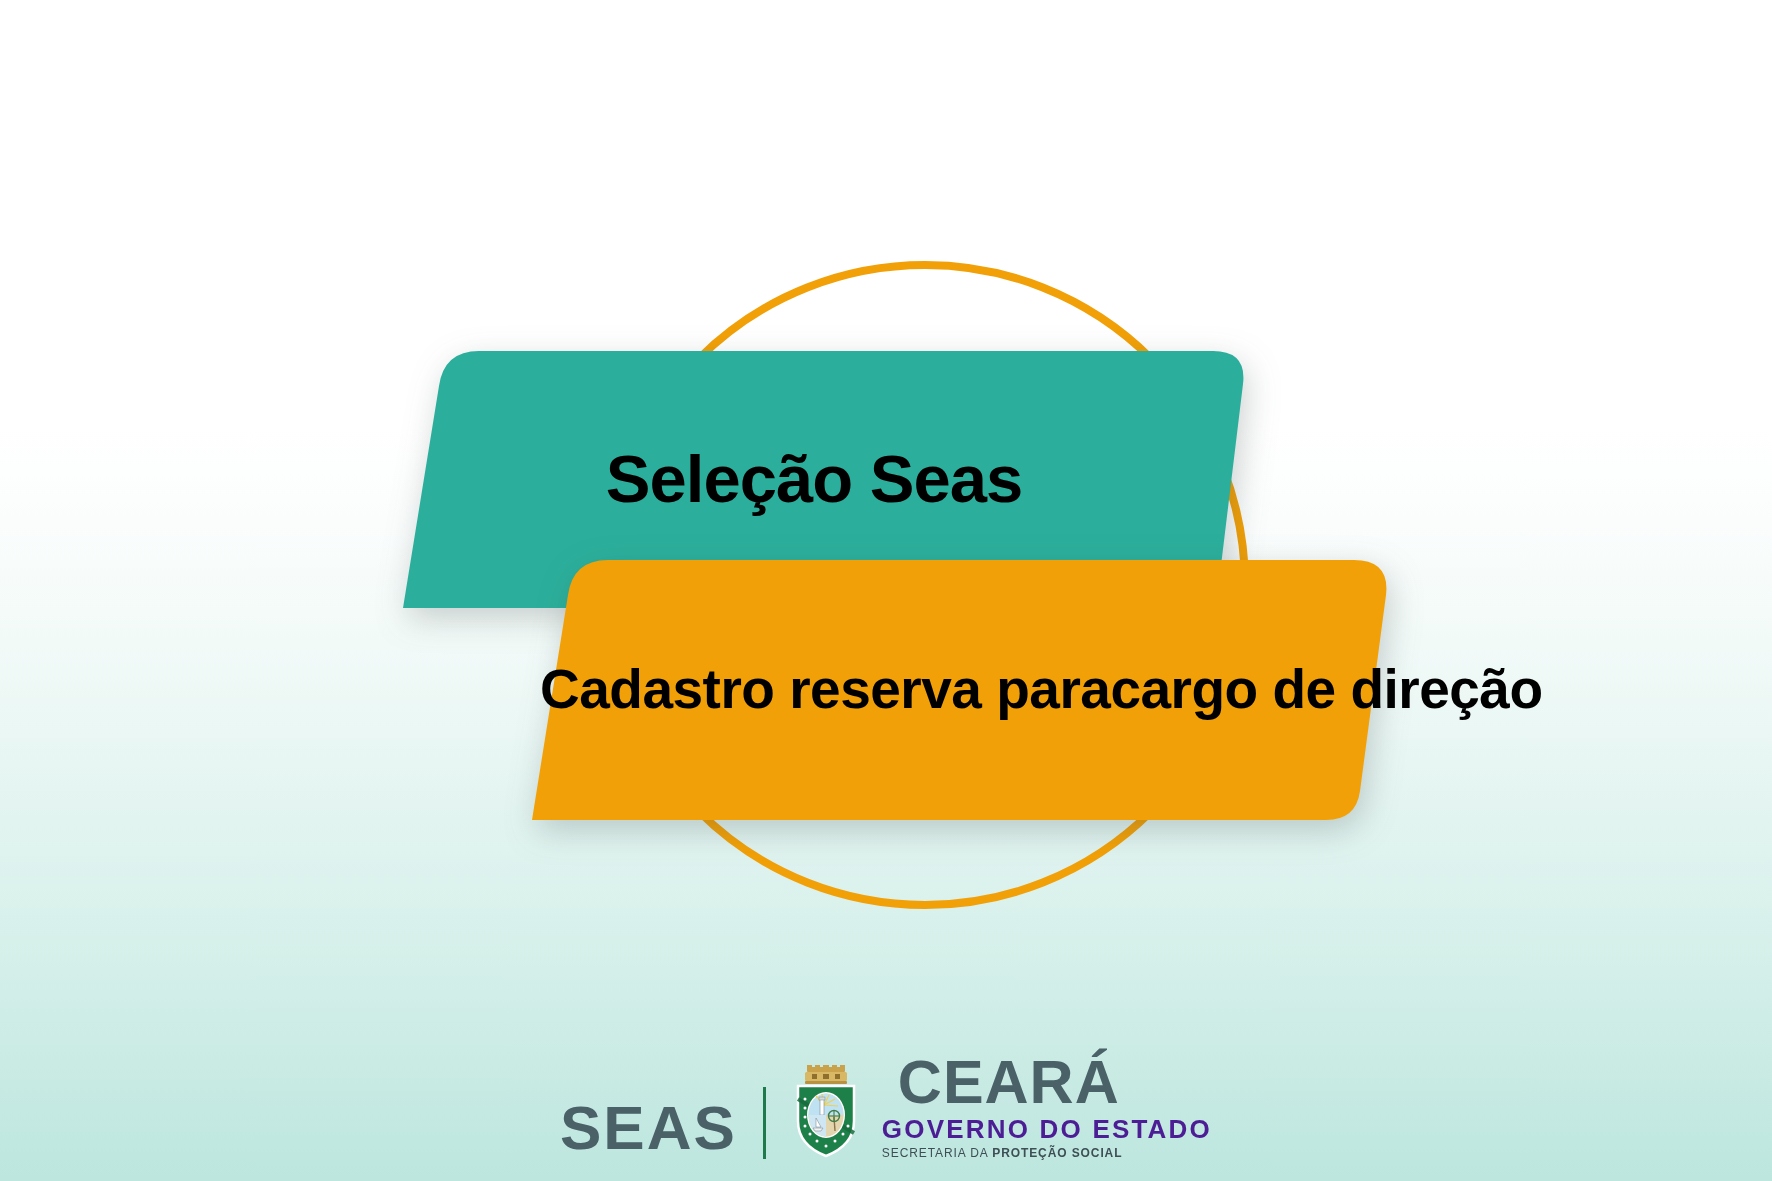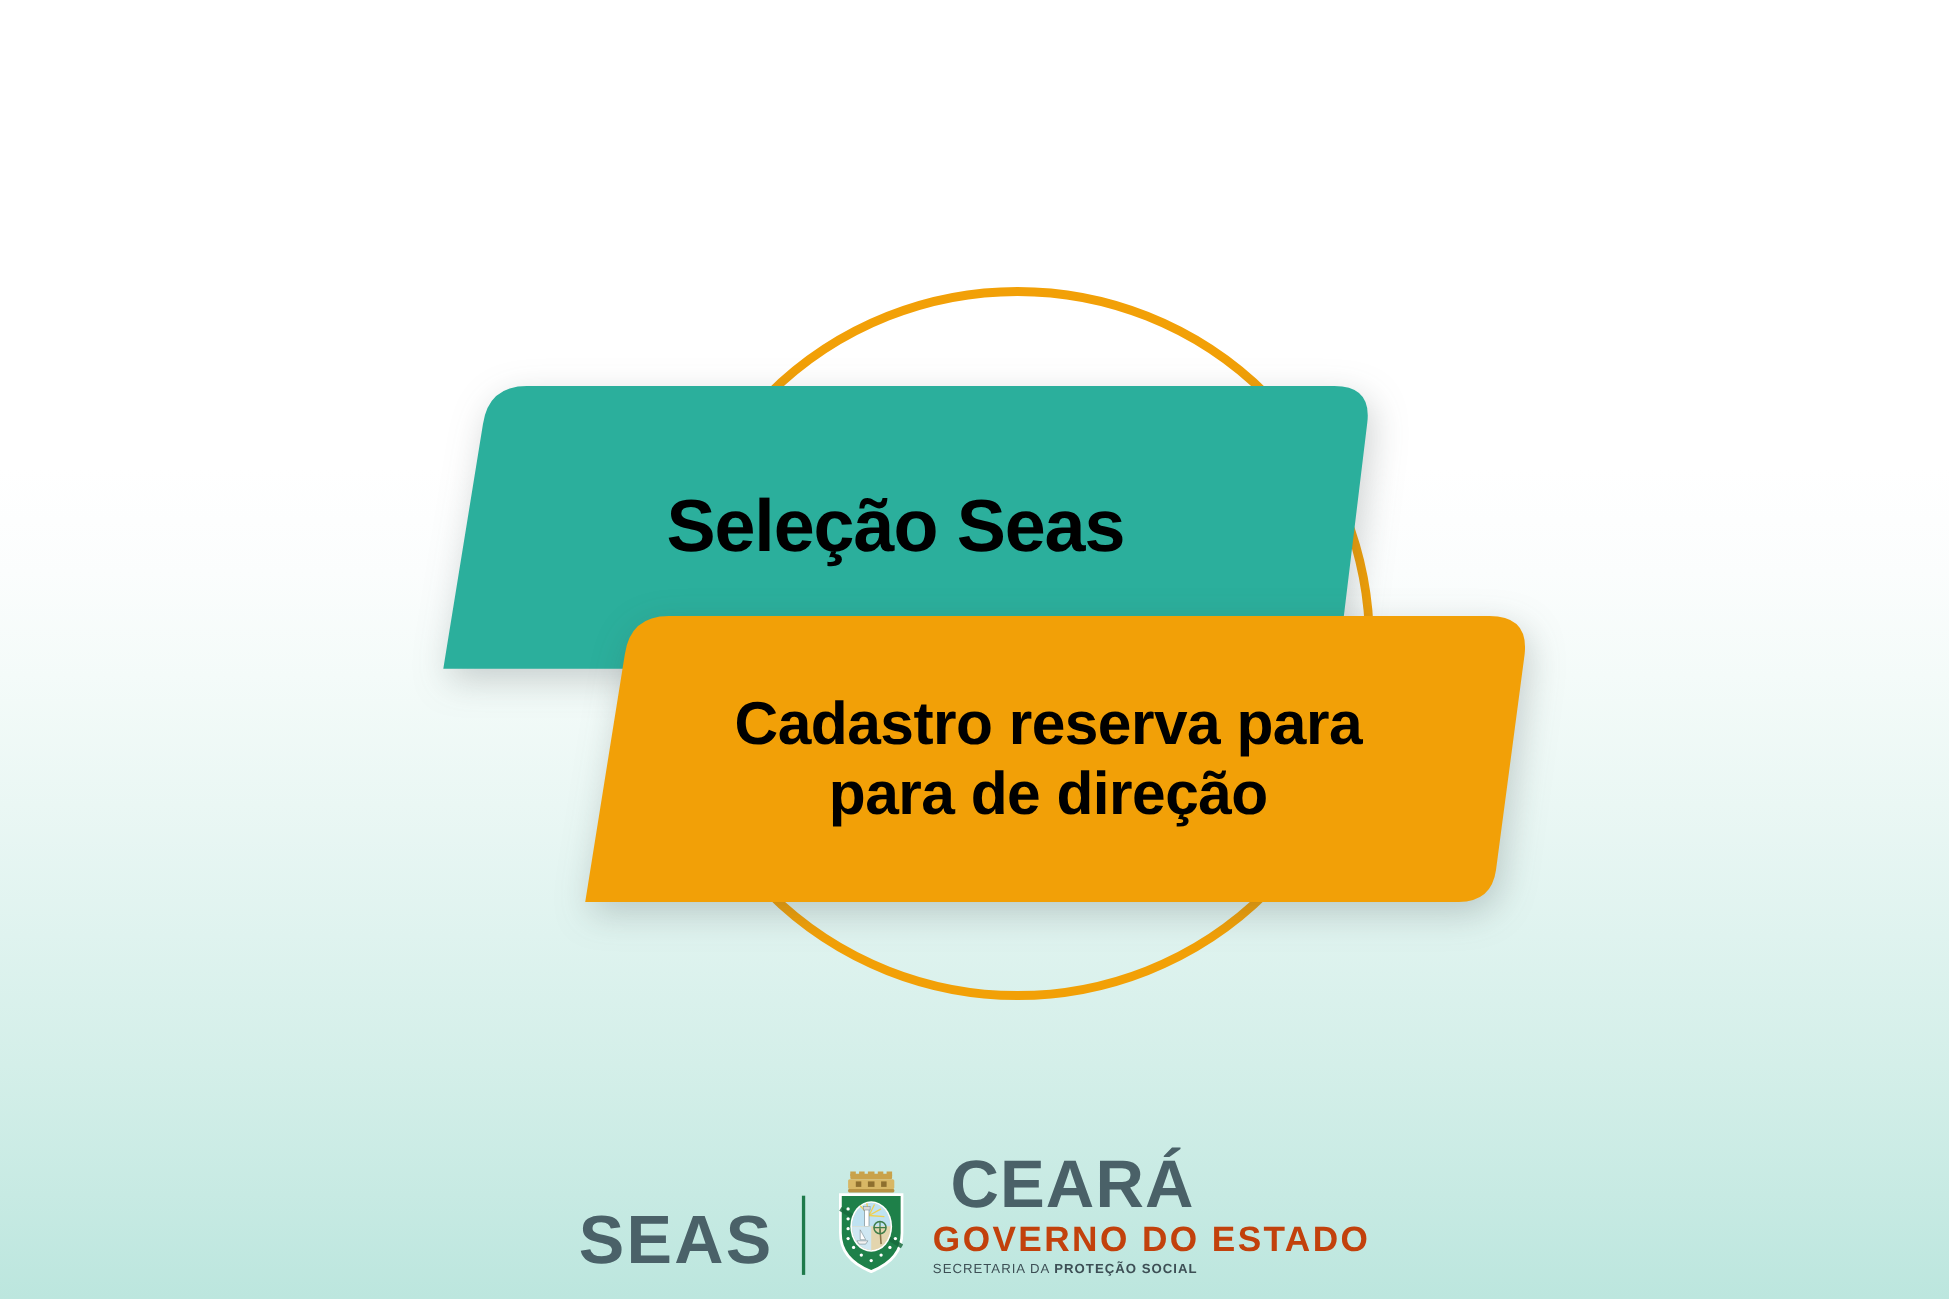--- a/index.html
+++ b/index.html
@@ -60,24 +60,24 @@
   #orange-card {
     position:absolute;
     left:528px; top:559px;
     width:866px; height:262px;
     z-index:4;
     filter:drop-shadow(4px 10px 16px rgba(60,70,70,0.25));
   }
   #orange-card svg { display:block; width:100%; height:100%; overflow:visible; }
   #orange-title {
     position:absolute;
-    left:520px; top:559px;
+    left:540px; top:559px;
     width:866px; height:262px;
-    display:flex; align-items:center; justify-content:center;
-    flex-direction:column;
+    display:flex; align-items:center; justify-content:space-between;
+    flex-direction:row;
     z-index:5;
     pointer-events:none;
   }
   #orange-title span {
     display:block;
     font-size:55px;
     font-weight:bold;
     color:#000000;
     letter-spacing:-0.5px;
     line-height:1.16;
@@ -111,21 +111,21 @@
     background:#1E7A4B;
     margin-right:24px;
   }
   #brasao { width:72px; height:96px; flex:0 0 auto; margin-right:20px; }
   #ceara-block { display:flex; flex-direction:column; line-height:1; }
   #ceara-word {
     font-size:61px; font-weight:bold; color:#4A6168;
     letter-spacing:1px; line-height:0.94;margin-left:16px;
   }
   #governo-word {
-    font-size:32px; font-weight:bold; color:#c2410c;
+    font-size:26px; font-weight:bold; color:#4c1d95;
     letter-spacing:2.2px; margin-top:5px;
   }
   #secretaria-line {
     font-size:12px; color:#3D4F55; letter-spacing:0.9px; margin-top:5px;
     white-space:nowrap;
   }
   #secretaria-line .strong { font-weight:bold; }
 </style>
 </head>
 <body>
@@ -143,21 +143,21 @@
 </div>
 
 <div id="orange-card">
   <svg viewBox="0 0 866 262" preserveAspectRatio="none">
     <path d="M 4,261 L 40,36 Q 45,1 80,1 L 826,1 Q 862,1 858,36 L 832,232
              Q 828,261 798,261 Z" fill="#F2A007"></path>
   </svg>
 </div>
 <div id="orange-title">
   <span>Cadastro reserva para</span>
-  <span>para de direção</span>
+  <span>cargo de direção</span>
 </div>
 
 <div id="logo-lockup">
 
   <div id="seas-word">SEAS</div>
 
   <div id="logo-divider"></div>
 
   <svg id="brasao" viewBox="0 0 72 96">
 

